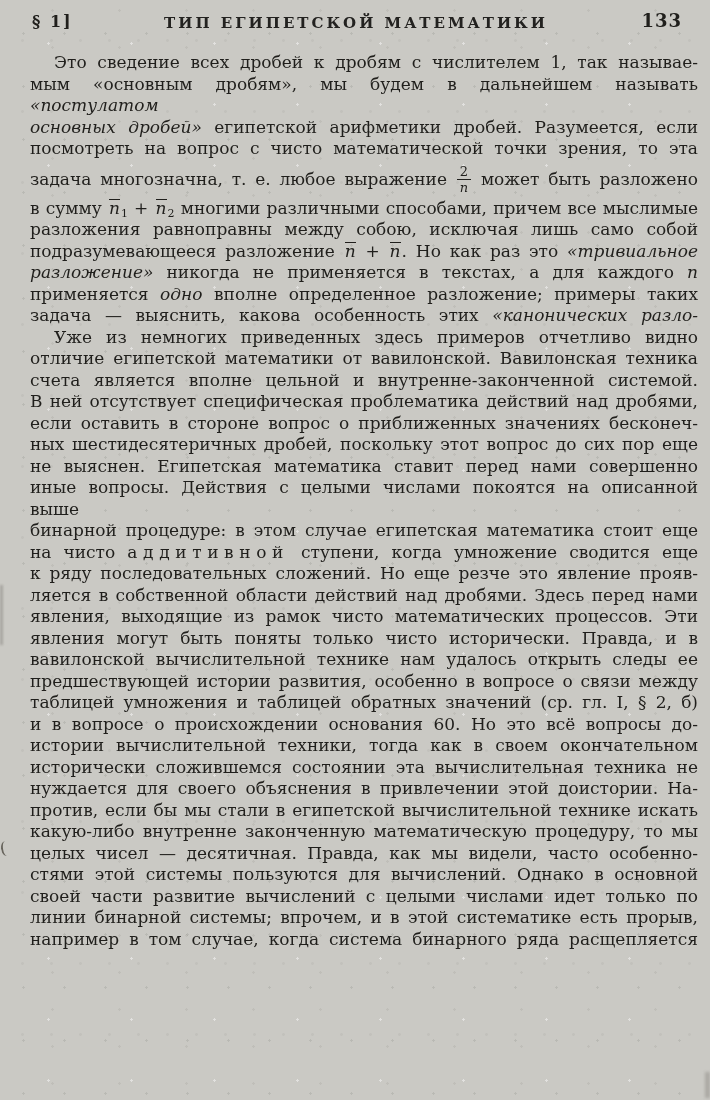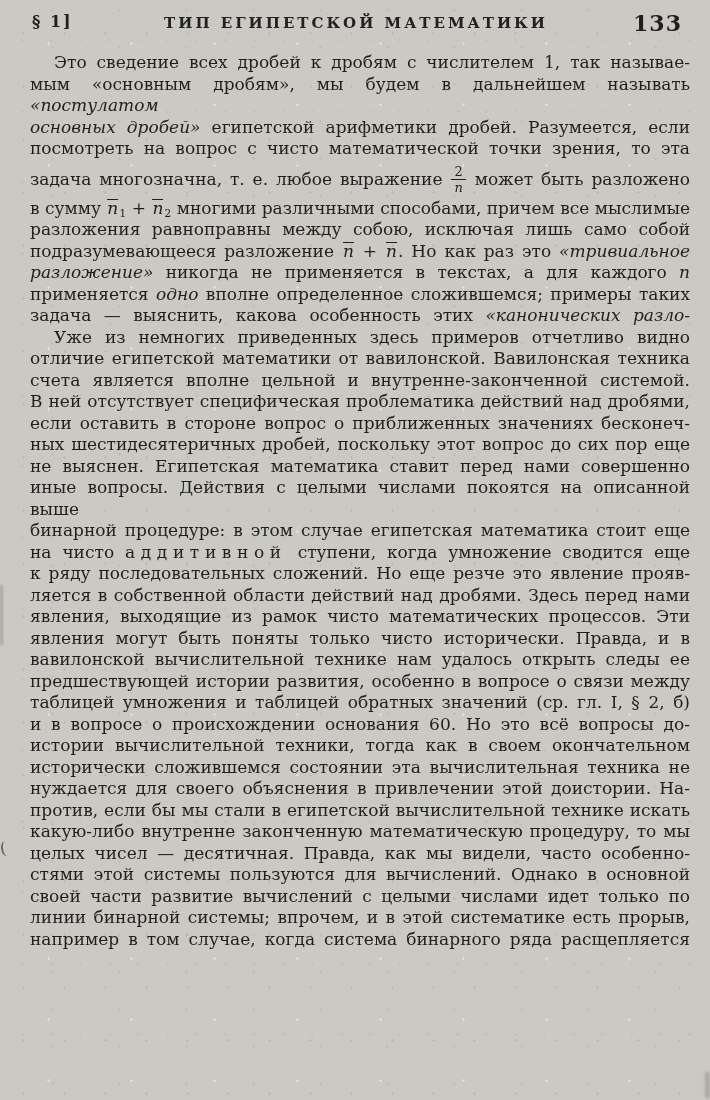--- a/index.html
+++ b/index.html
@@ -44,25 +44,25 @@
     text-align: center;
     font-size: 15px;
     letter-spacing: 3px;
     padding-top: 4px;
     color: #232220;
   }
   .header-page {
     position: absolute;
     right: -2px;
     top: 0px;
-    font-size: 22px;
+    font-size: 18px;
     letter-spacing: 1px;
   }
   .text-block {
-    padding: 11px 20px 0 30px;
+    padding: 11px 12px 0 30px;
   }
   .paragraph { margin: 0; }
   .line {
     font-size: 17px;
     line-height: 21.5px;
     text-align: justify;
     text-align-last: justify;
     white-space: normal;
   }
   .line.tall {
@@ -163,21 +163,21 @@
         <div class="line"><span class="it">основных дробей»</span><span> египетской арифметики дробей. Разумеется, если</span></div>
         <div class="line"><span>посмотреть на вопрос с чисто математической точки зрения, то эта</span></div>
         <div class="line tall"><span>задача многозначна, т. е. любое выражение </span><span class="frac">
             <span class="num">2</span>
             <span class="den it">n</span>
           </span><span> может быть разложено</span></div>
         <div class="line"><span>в сумму </span><span class="nbar"><span class="obar">n</span><sub>1</sub></span><span> + </span><span class="nbar"><span class="obar">n</span><sub>2</sub></span><span> многими различными способами, причем все мыслимые</span></div>
         <div class="line"><span>разложения равноправны между собою, исключая лишь само собой</span></div>
         <div class="line"><span>подразумевающееся разложение </span><span class="nbar"><span class="obar">n</span></span><span> + </span><span class="nbar"><span class="obar">n</span></span><span>. Но как раз это </span><span class="it">«тривиальное</span></div>
         <div class="line"><span class="it">разложение»</span><span> никогда не применяется в текстах, а для каждого </span><span class="it">n</span></div>
-        <div class="line"><span>применяется </span><span class="it">одно</span><span> вполне определенное сложившемся; примеры таких</span></div>
+        <div class="line"><span>применяется </span><span class="it">одно</span><span> вполне определенное разложение; примеры таких</span></div>
         <div class="line"><span>задача — выяснить, какова особенность этих </span><span class="it">«канонических разло-</span></div>
       </div>
       <div class="paragraph">
         <div class="line indent"><span>Уже из немногих приведенных здесь примеров отчетливо видно</span></div>
         <div class="line"><span>отличие египетской математики от вавилонской. Вавилонская техника</span></div>
         <div class="line"><span>счета является вполне цельной и внутренне-законченной системой.</span></div>
         <div class="line"><span>В ней отсутствует специфическая проблематика действий над дробями,</span></div>
         <div class="line"><span>если оставить в стороне вопрос о приближенных значениях бесконеч-</span></div>
         <div class="line"><span>ных шестидесятеричных дробей, поскольку этот вопрос до сих пор еще</span></div>
         <div class="line"><span>не выяснен. Египетская математика ставит перед нами совершенно</span></div>

